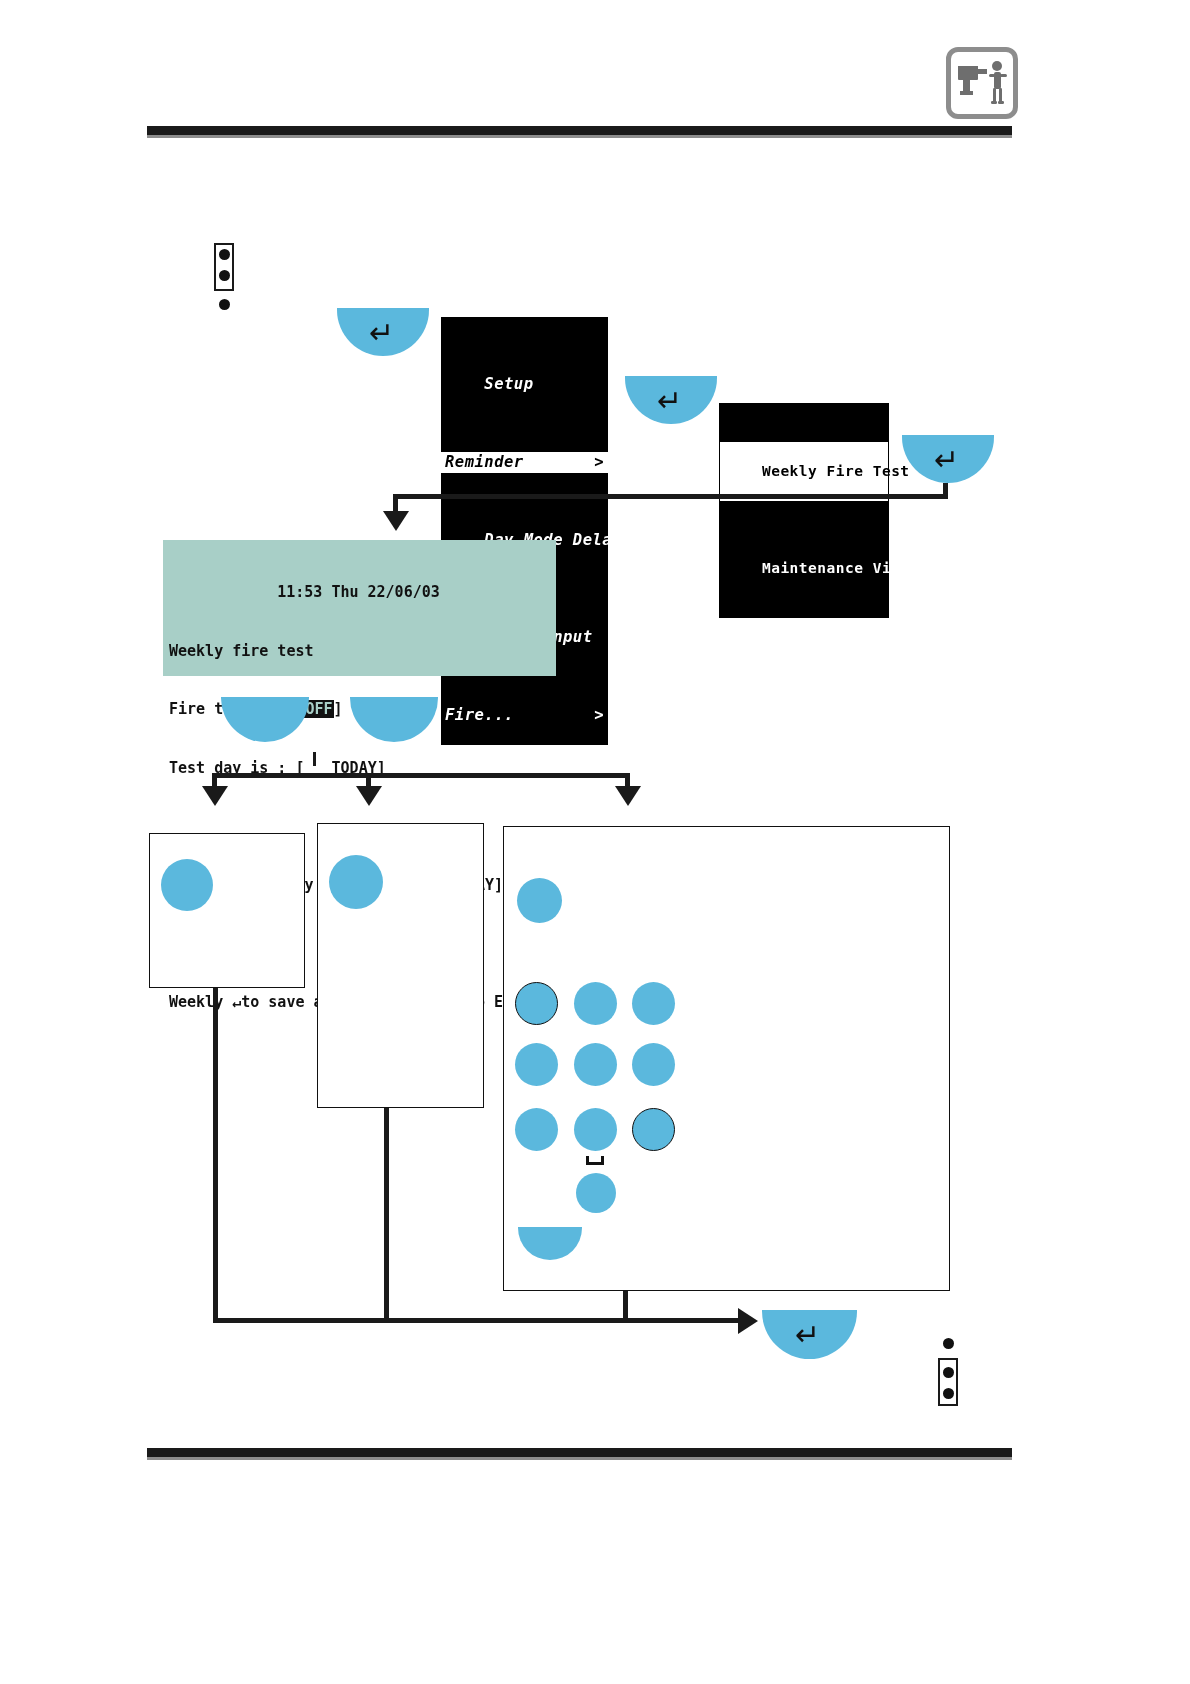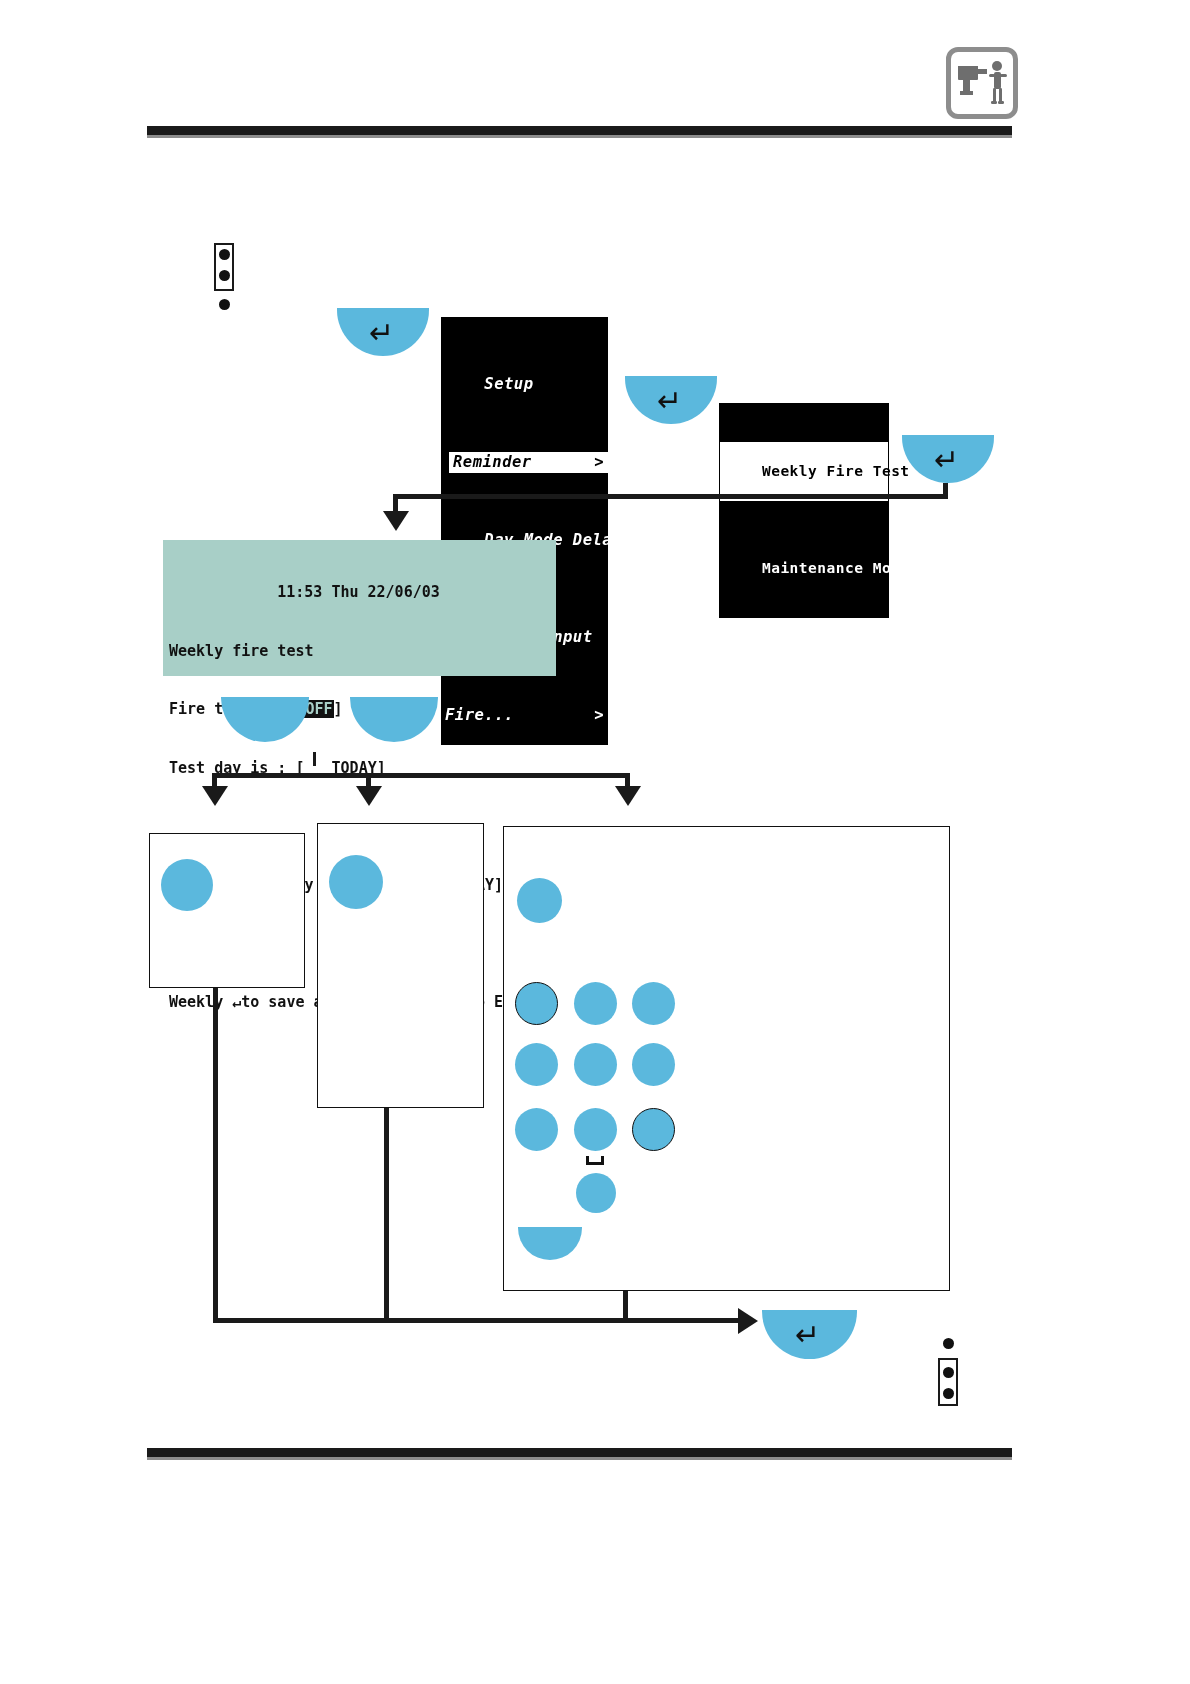--- a/index.html
+++ b/index.html
@@ -166,21 +166,21 @@
   <div class="dot" style="left:5px;top:56px;"></div>
 </div>
 
 <div class="key-d" style="left:337px;top:308px;width:92px;height:48px;"></div>
 <div class="enter-glyph" style="left:369px;top:318px;">↵</div>
 
 <div class="menu mono" style="left:441px;top:317px;width:167px;">
   <div class="row header" style="width:75px;">
     <span>Setup</span>
   </div>
-  <div class="row selected" style="display:flex;justify-content:space-between;margin-left:8px;">
+  <div class="row selected" style="display:flex;justify-content:space-between;">
     <span>Reminder</span>
     <span>&gt;</span>
   </div>
   <div class="row plain">
     <span>Day Mode Delay</span>
   </div>
   <div class="row plain">
     <span>Local Input</span>
   </div>
   <div class="row plain" style="display:flex;justify-content:space-between;">
@@ -190,21 +190,21 @@
 </div>
 
 <div class="key-d" style="left:625px;top:376px;width:92px;height:48px;"></div>
 <div class="enter-glyph" style="left:657px;top:386px;">↵</div>
 
 <div class="menu2 mono" style="left:719px;top:403px;width:168px;">
   <div class="row selected">
     <span>Weekly Fire Test</span>
   </div>
   <div class="row">
-    <span>Maintenance Mode</span>
+    <span>Maintenance Visit</span>
   </div>
 </div>
 
 <div class="key-d" style="left:902px;top:435px;width:92px;height:48px;"></div>
 <div class="enter-glyph" style="left:934px;top:445px;">↵</div>
 
 <div class="ln v" style="left:943px;top:483px;height:16px;"></div>
 <div class="ln h" style="left:393px;top:494px;width:555px;"></div>
 <div class="ln v" style="left:393px;top:494px;height:23px;"></div>
 <div class="arrow-down" style="left:383px;top:511px;"></div>

